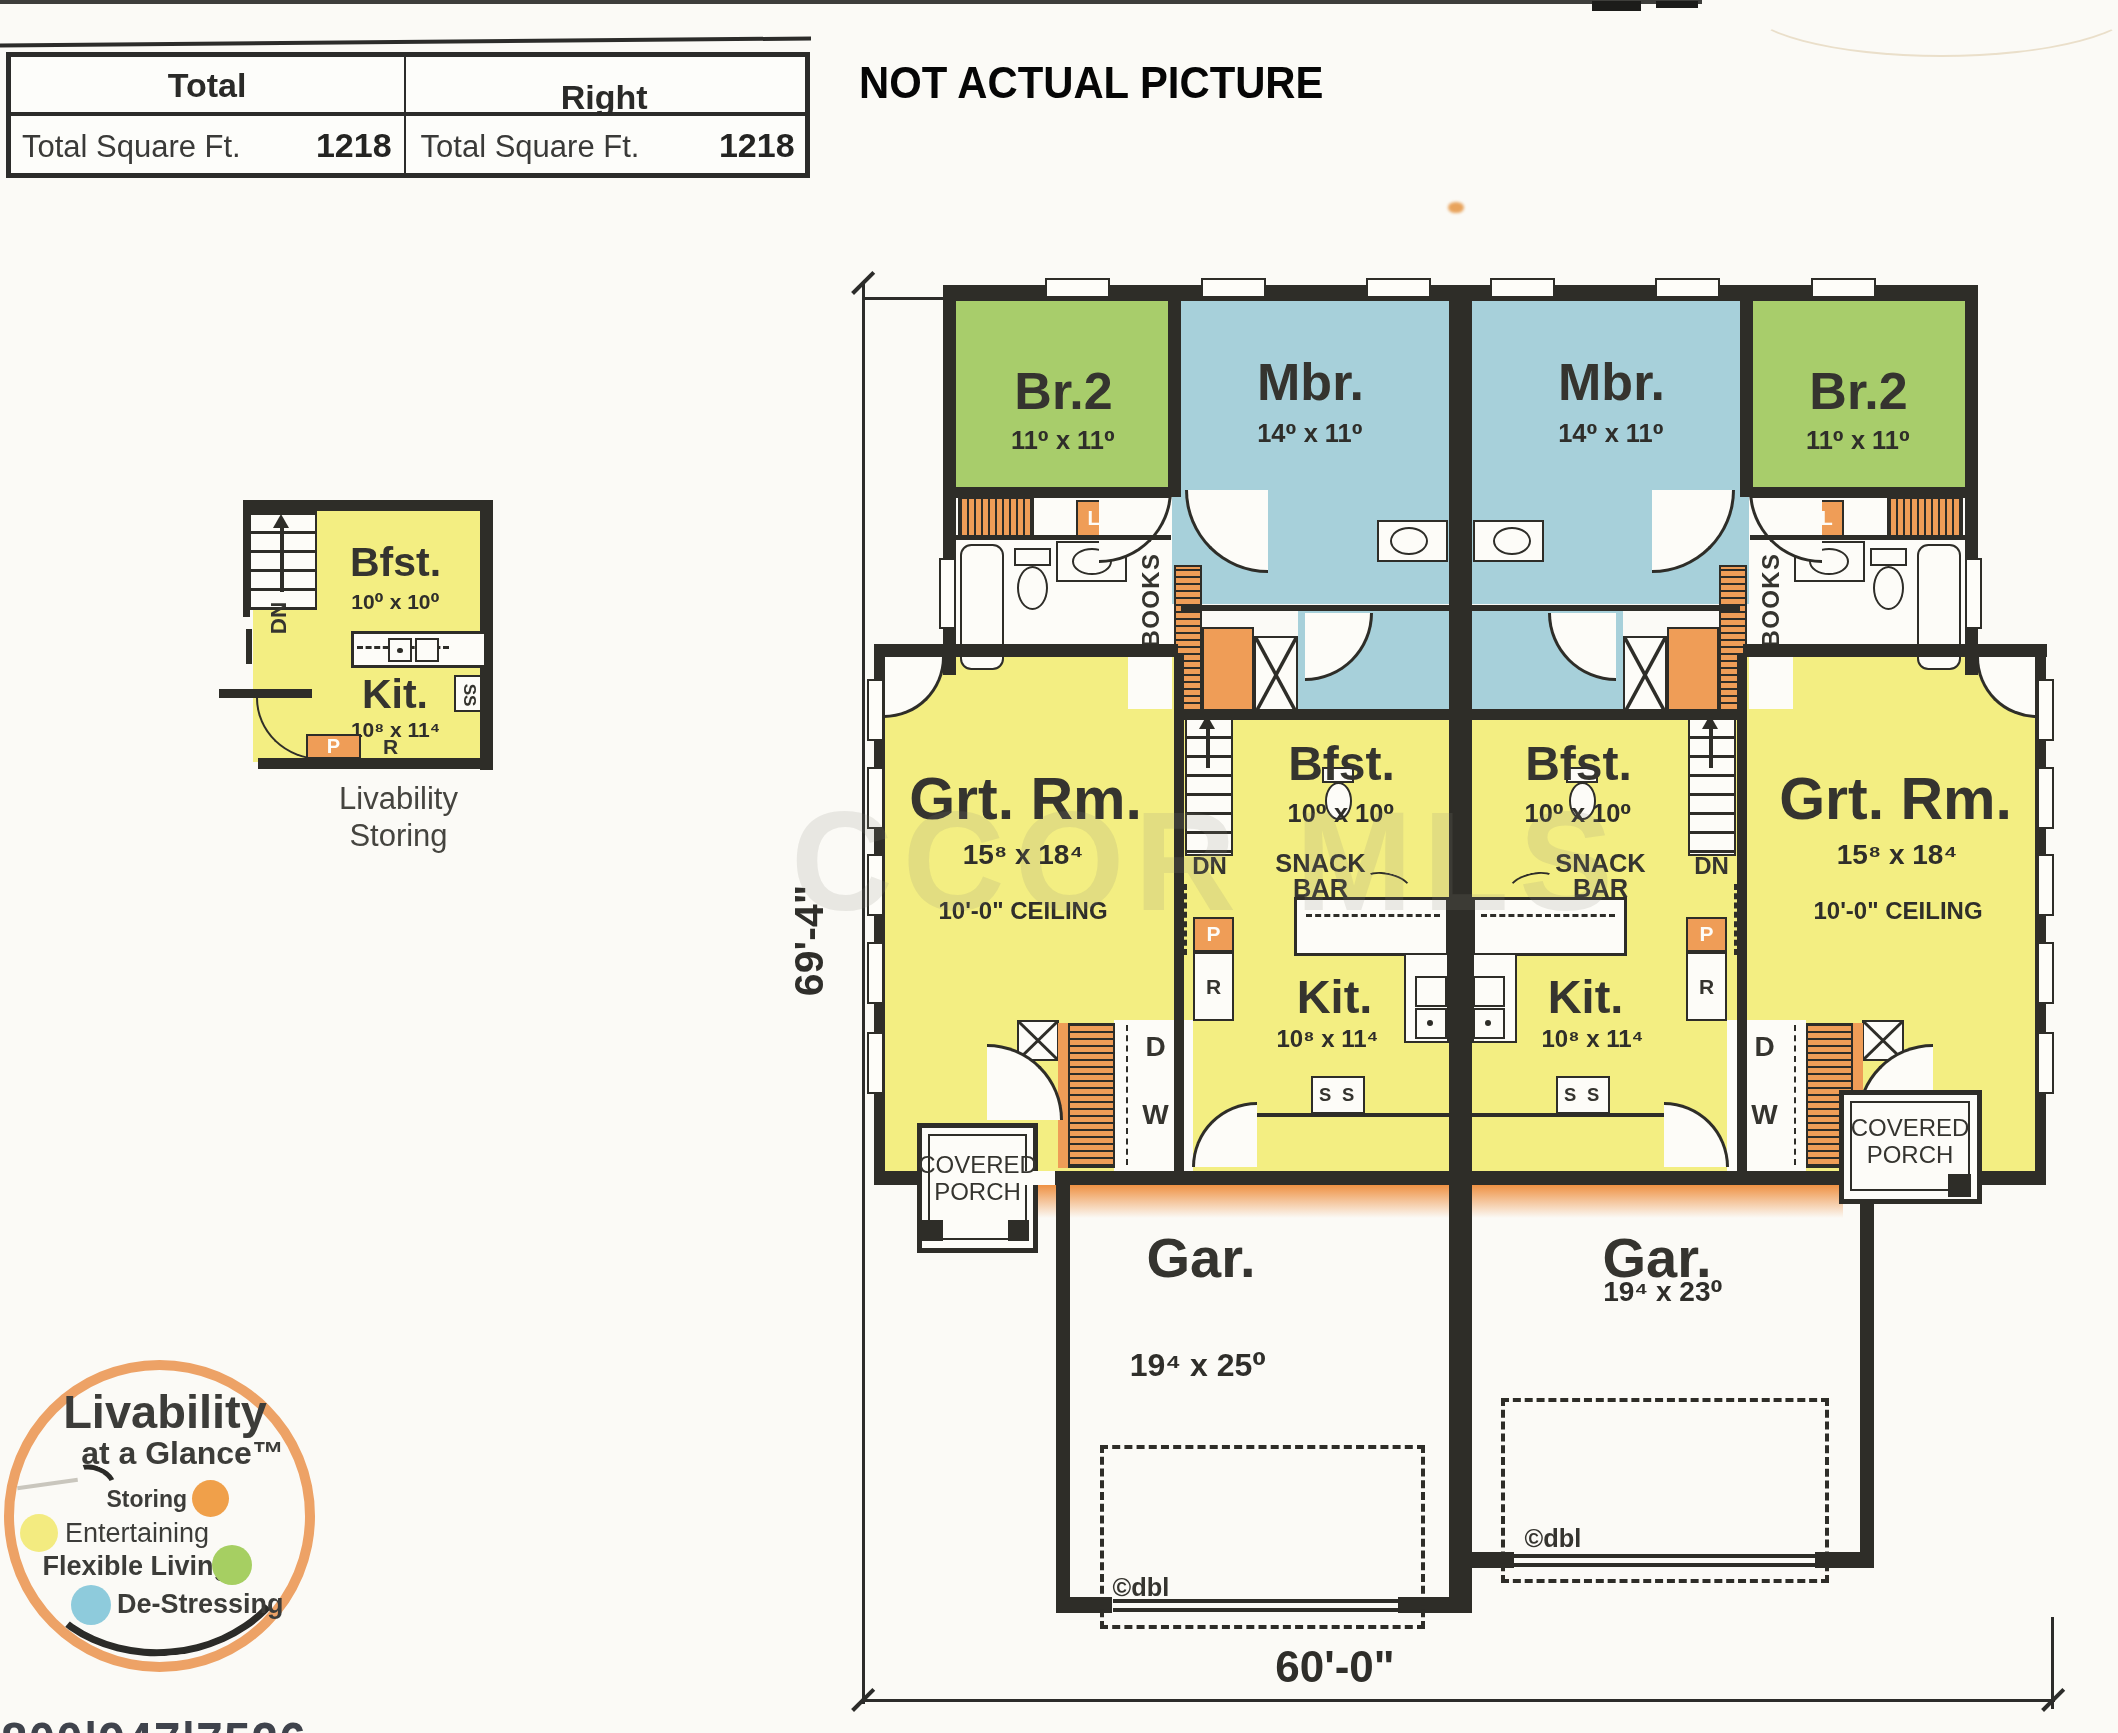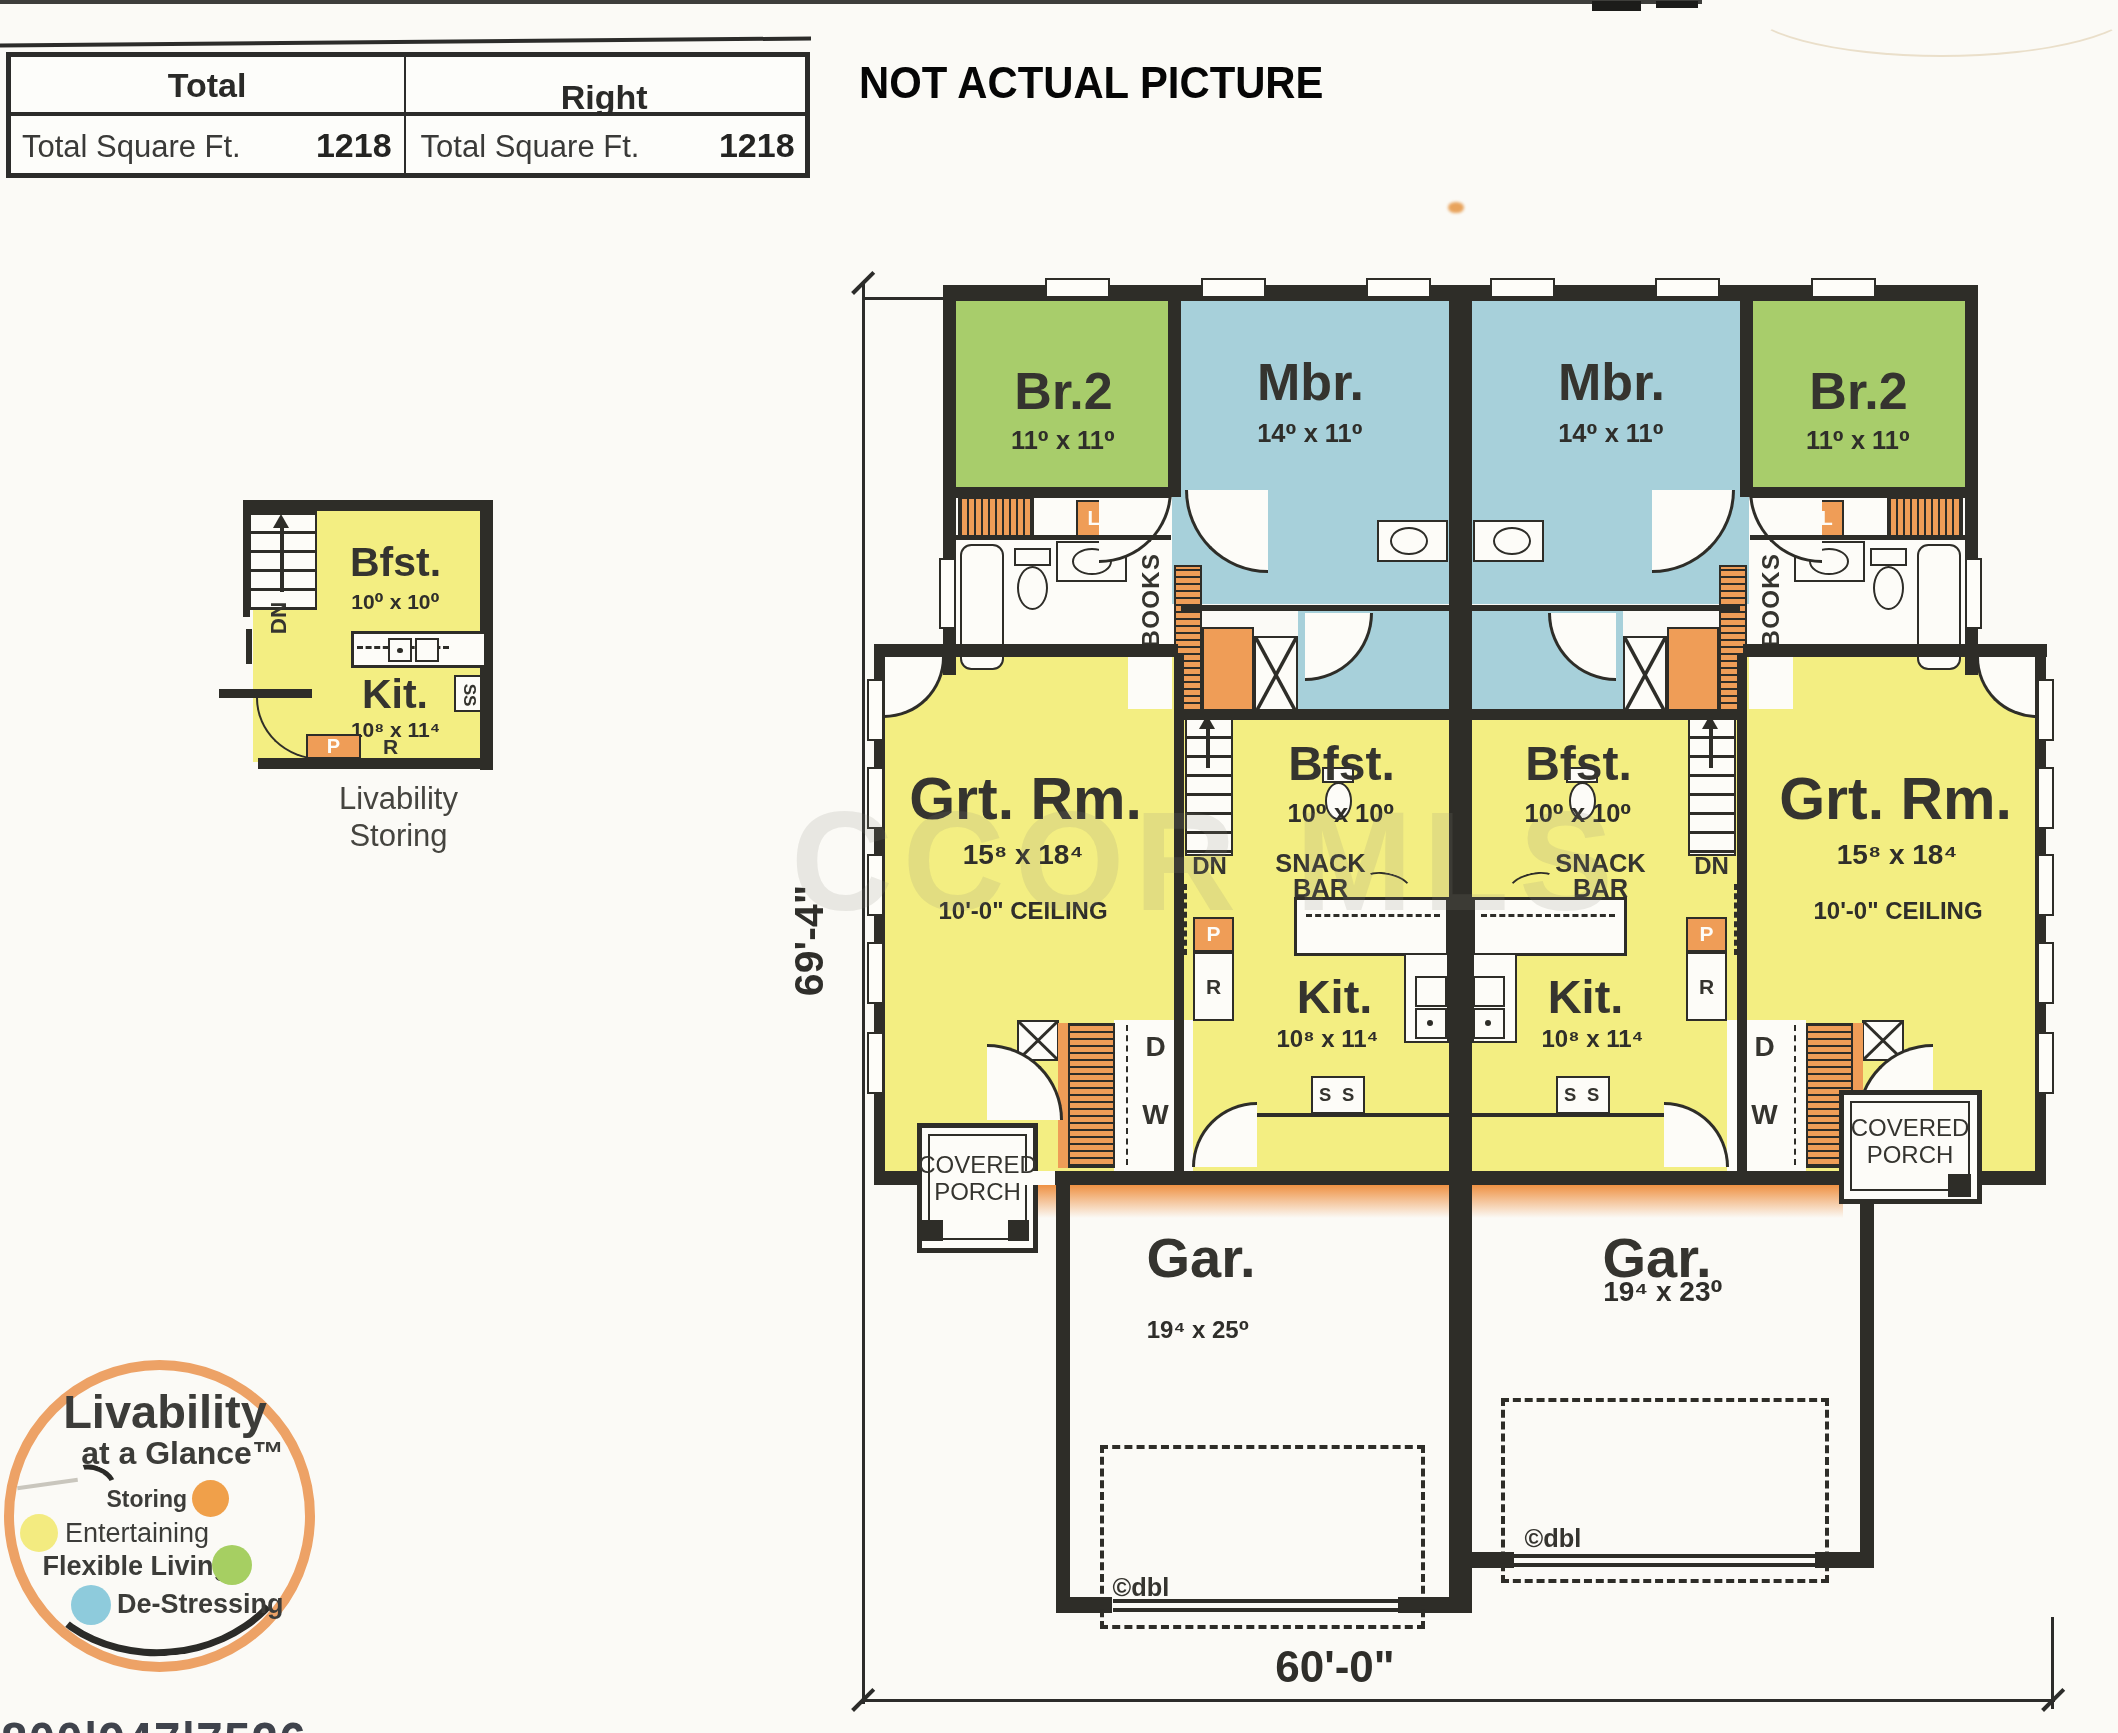--- a/index.html
+++ b/index.html
@@ -309,21 +309,21 @@
   <div class="lb" style="left:918px;top:1151px;width:119px;height:28px;font-size:24px;font-weight:400;z-index:7">COVERED</div>
   <div class="lb" style="left:918px;top:1178px;width:119px;height:28px;font-size:24px;font-weight:400;z-index:7">PORCH</div>
   <div class="a" style="left:1839px;top:1090px;width:143px;height:114px;border:5.6px solid #2e2d28;background:#fdfcf8;z-index:5">
     <div class="a" style="left:5.6px;top:5.6px;width:120px;height:90px;border:2.1px solid #2e2d28"></div>
   </div>
   <div class="w" style="left:1948px;top:1174px;width:22.6px;height:22.6px;z-index:6"></div>
   <div class="lb" style="left:1840px;top:1114px;width:140px;height:28px;font-size:24px;font-weight:400;z-index:7">COVERED</div>
   <div class="lb" style="left:1840px;top:1141px;width:140px;height:28px;font-size:24px;font-weight:400;z-index:7">PORCH</div>
 
   <div class="lb" style="left:1102px;top:1226px;width:198px;height:65px;font-size:56px">Gar.</div>
-  <div class="lb dimtx" style="left:1085px;top:1311px;width:226px;height:38px;font-size:24px">19⁴ x 25⁰</div>
+  <div class="lb dimtx" style="left:1085px;top:1347px;width:226px;height:38px;font-size:32px">19⁴ x 25⁰</div>
   <div class="dsh" style="left:1100px;top:1445px;width:325px;height:184px"></div>
   <div class="lb" style="left:1095px;top:1572px;width:92px;height:31px;font-size:25.4px;z-index:7">©dbl</div>
   <div class="lb" style="left:1558px;top:1226px;width:198px;height:65px;font-size:56px">Gar.</div>
   <div class="lb dimtx" style="left:1550px;top:1273px;width:226px;height:38px;font-size:28px">19⁴ x 23⁰</div>
   <div class="dsh" style="left:1501px;top:1398px;width:328px;height:185px"></div>
   <div class="lb" style="left:1507px;top:1523px;width:92px;height:31px;font-size:25.4px;z-index:7">©dbl</div>
 
   <div class="lb" style="left:975px;top:362px;width:177px;height:59px;font-size:52px;z-index:7">Br.2</div>
   <div class="lb dimtx" style="left:982px;top:425px;width:162px;height:31px;font-size:25.4px;z-index:7">11⁰ x 11⁰</div>
   <div class="lb" style="left:1222px;top:353px;width:177px;height:59px;font-size:52px;z-index:7">Mbr.</div>

